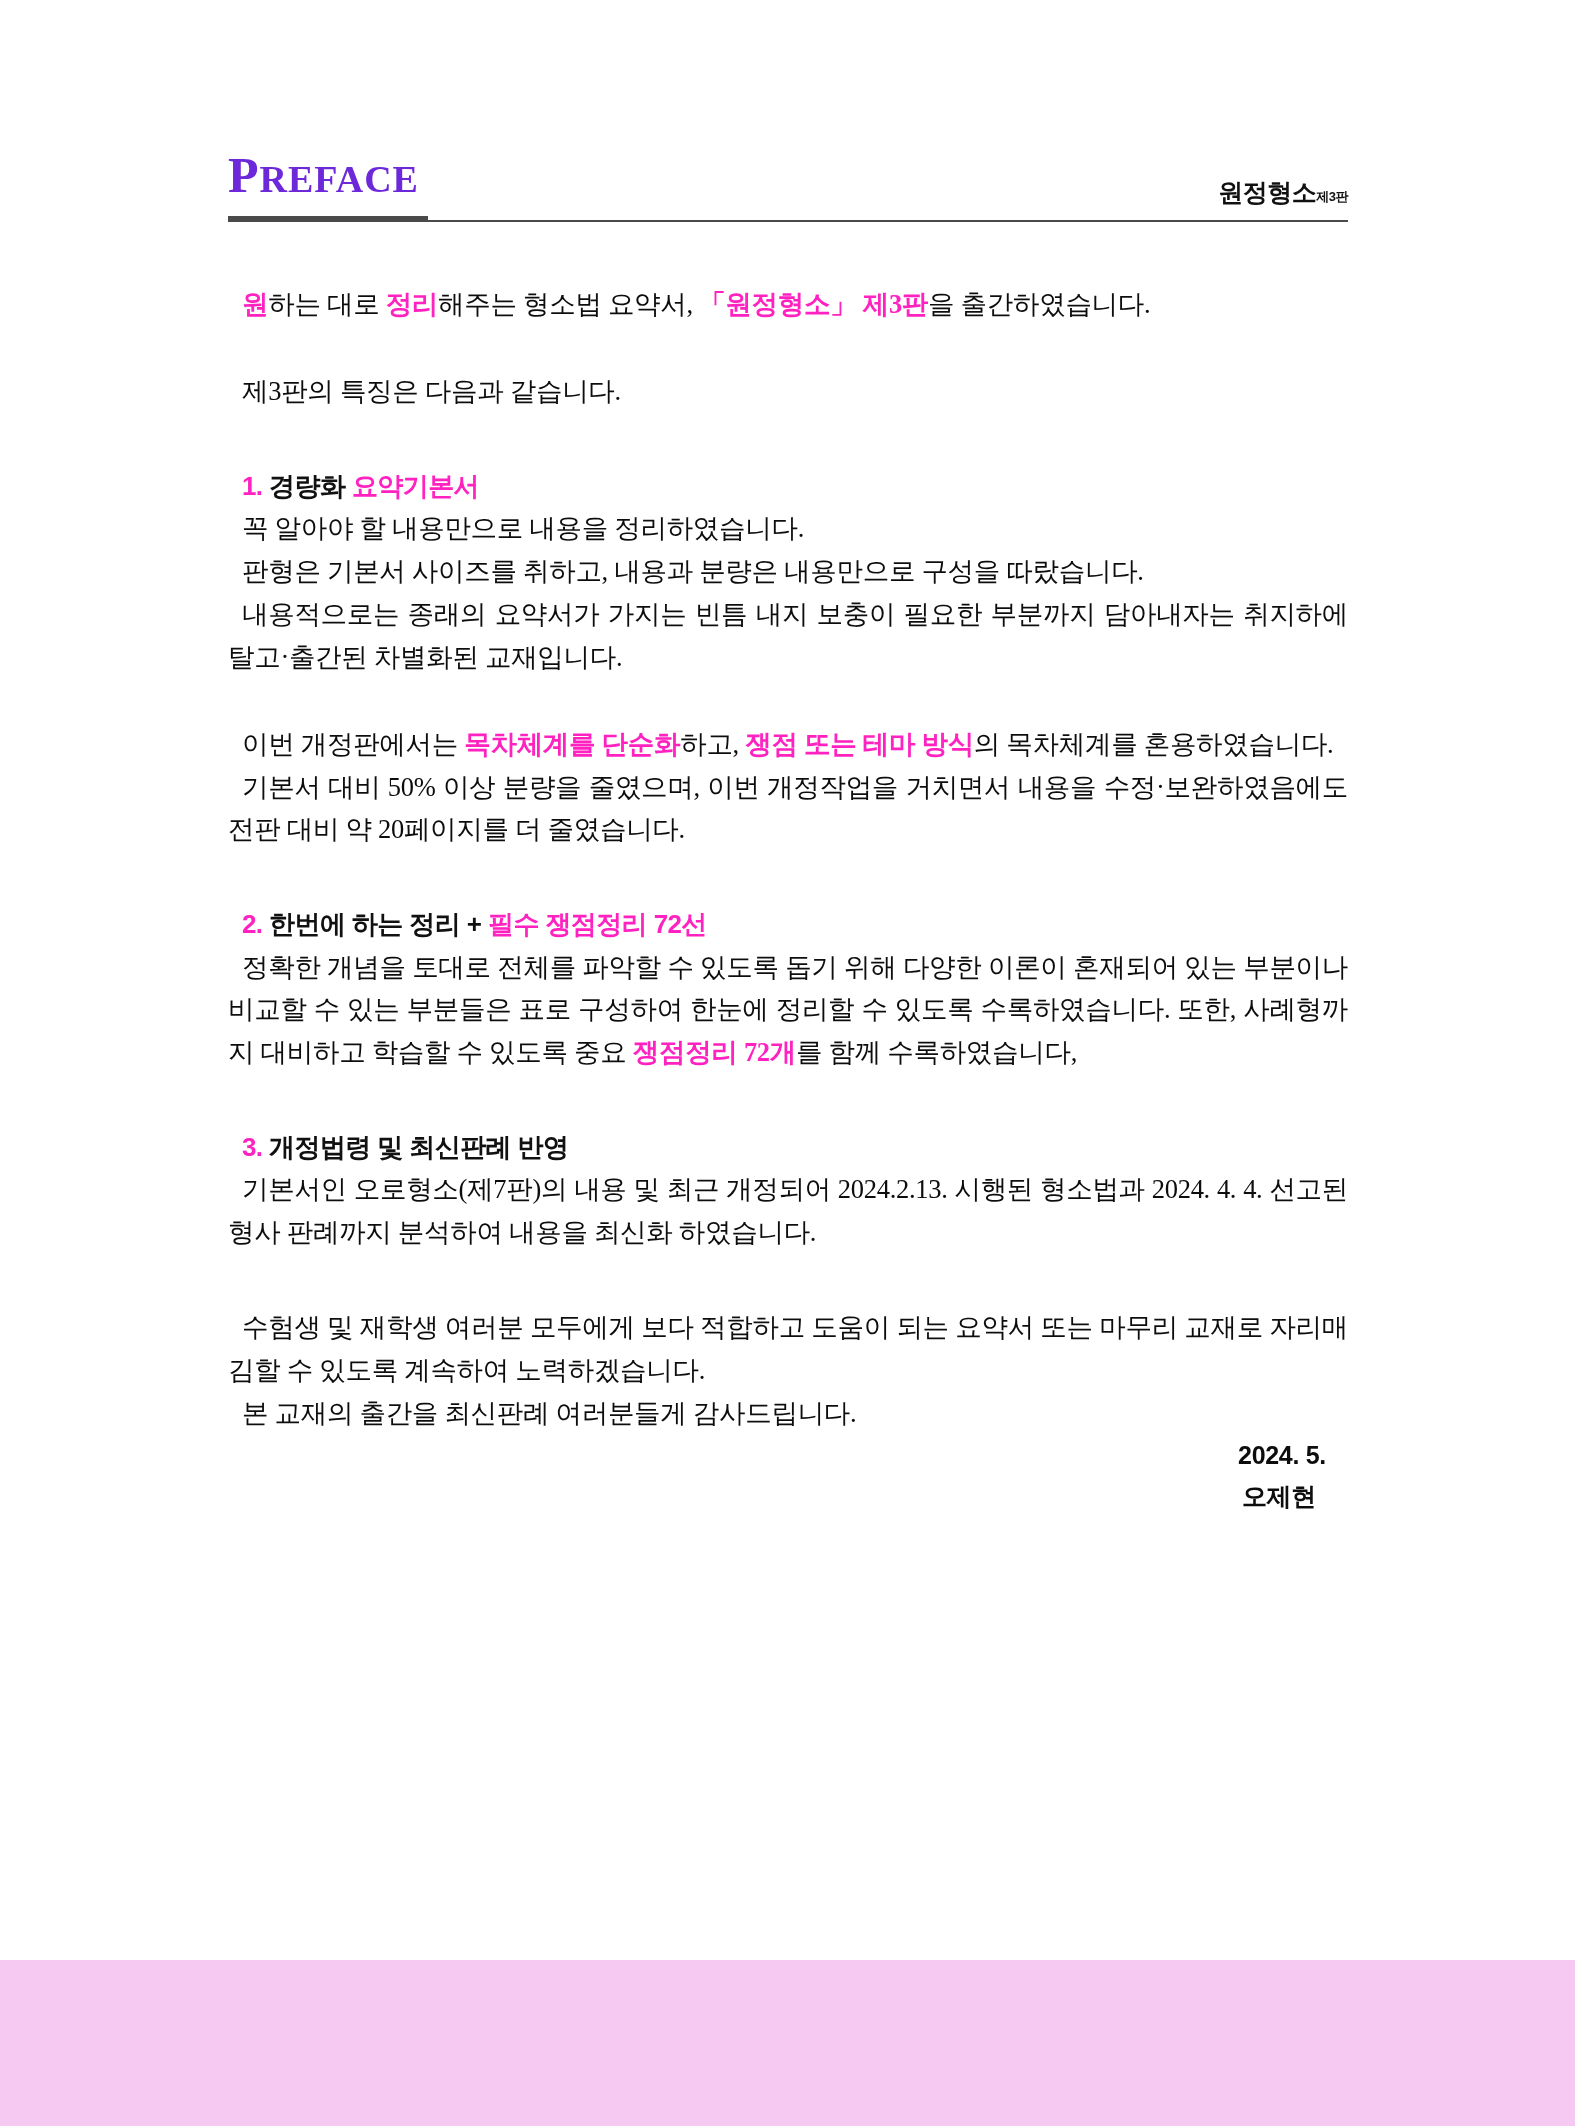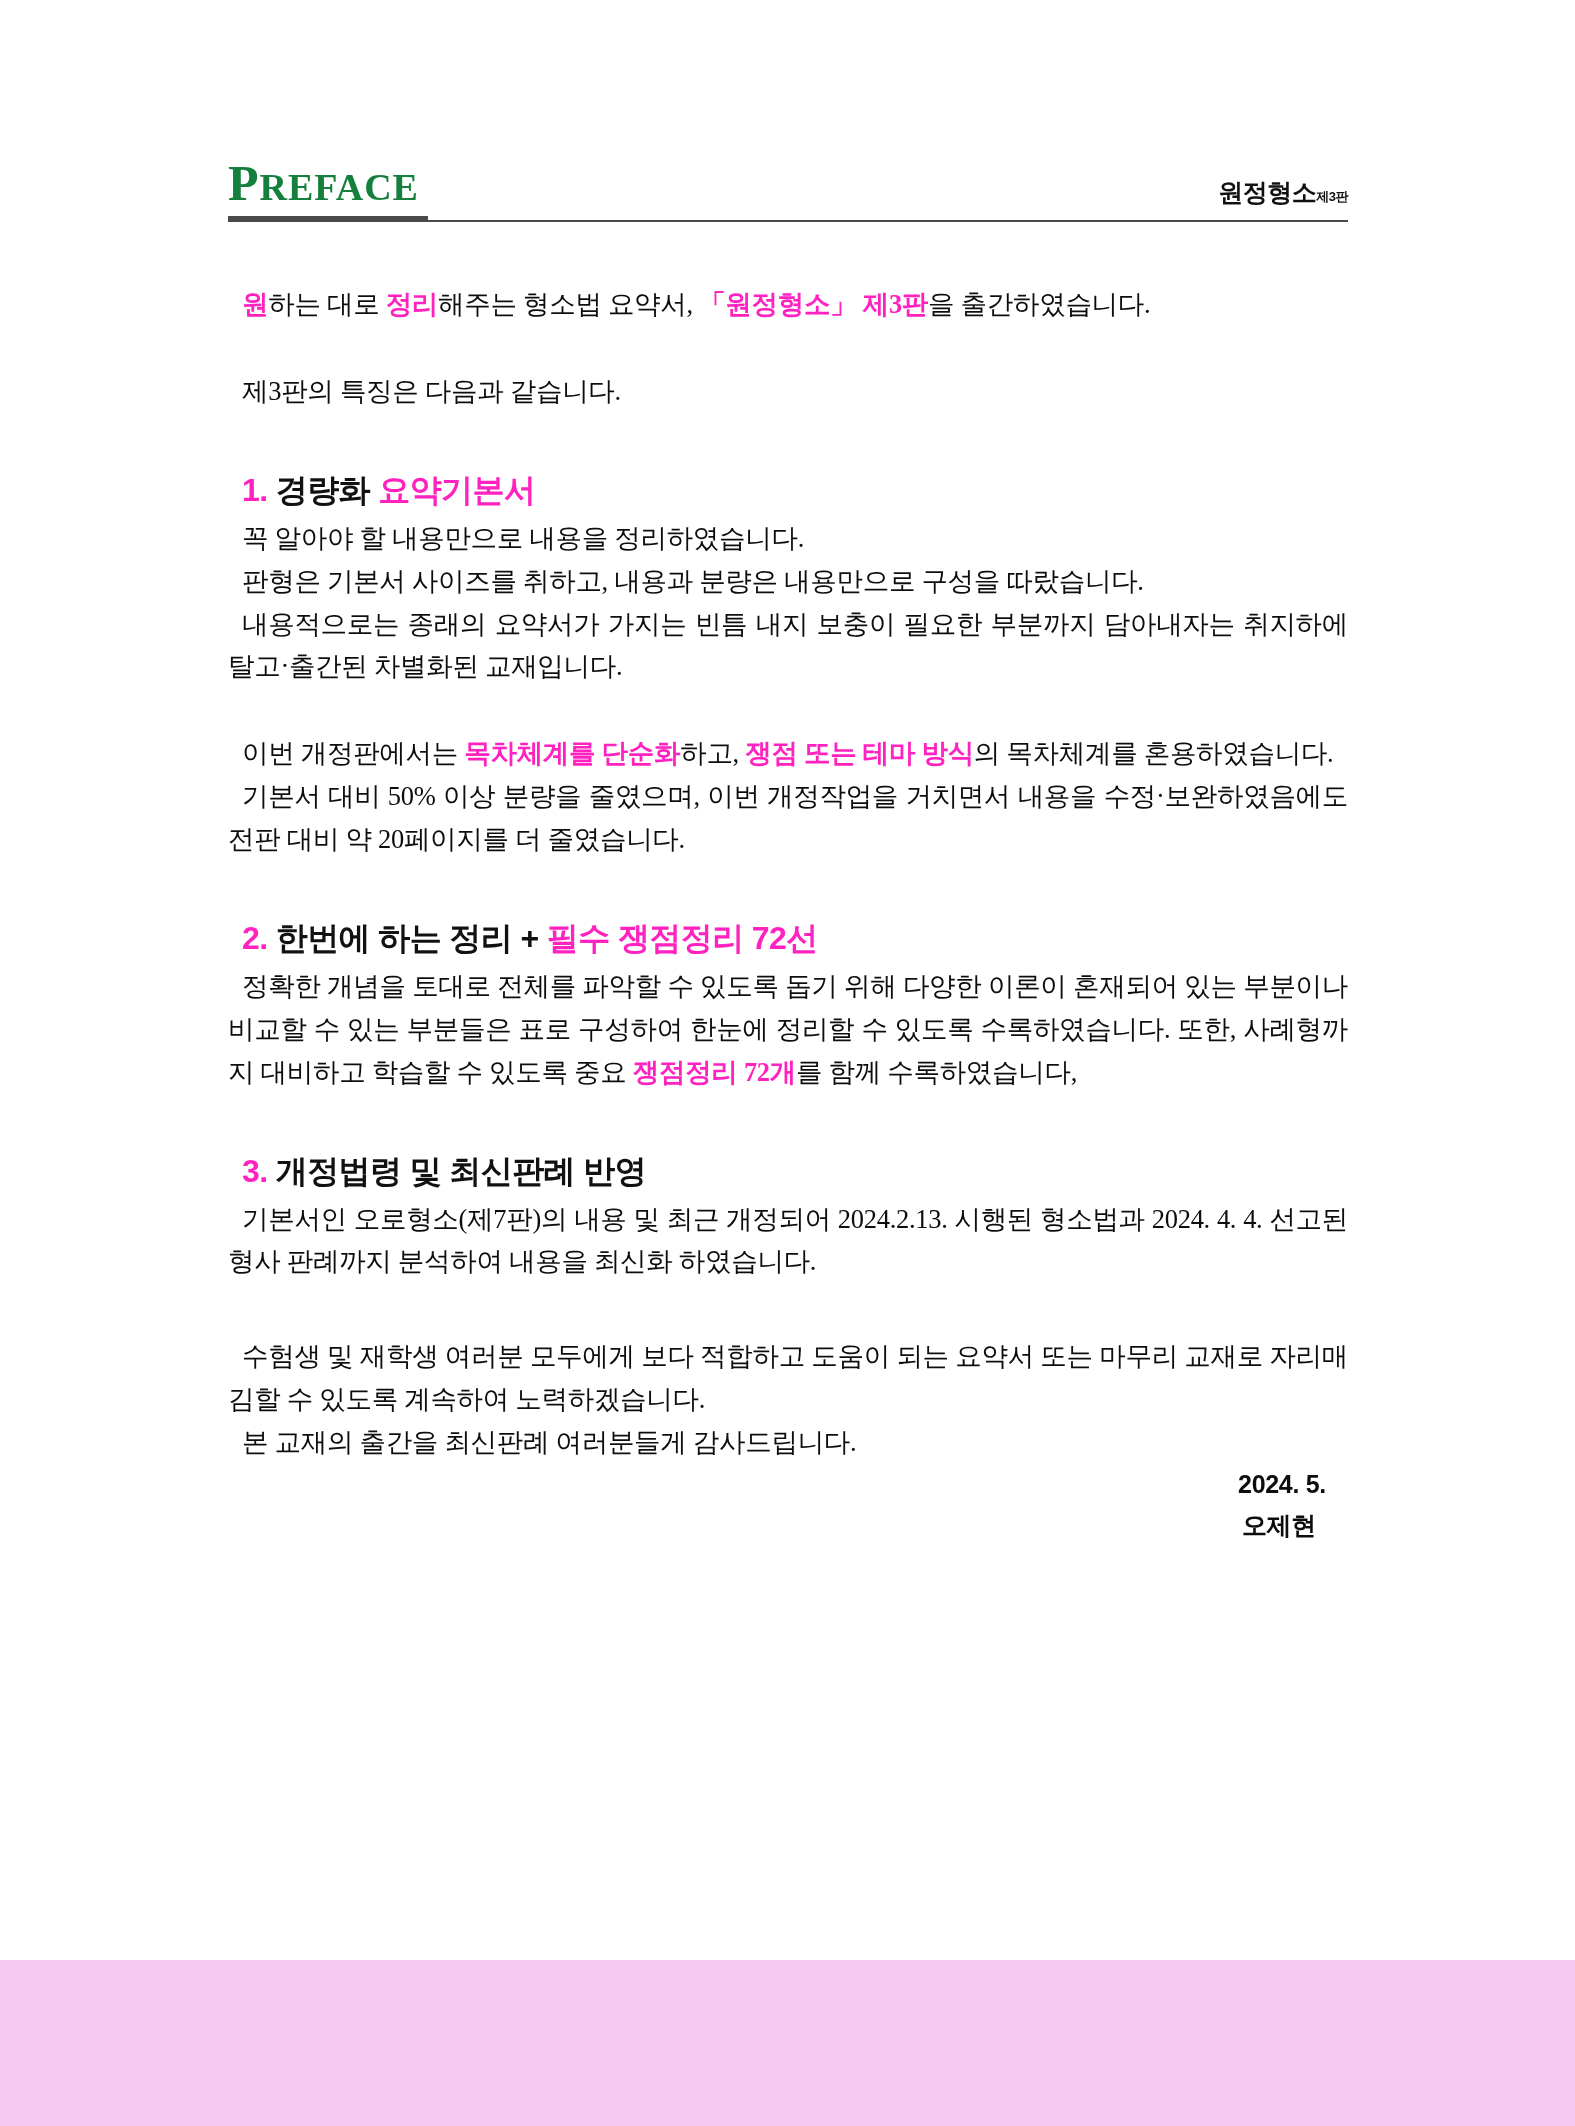--- a/index.html
+++ b/index.html
@@ -23,22 +23,22 @@
   .header {
     position: absolute;
     left: 228px;
     top: 150px;
     width: 1120px;
     height: 80px;
   }
   .preface-title {
     position: absolute;
     left: 0;
-    top: 8px;
-    color: #15803d;
+    top: 0;
+    color: #6d28d9;
     font-family: "Liberation Serif", serif;
     font-weight: bold;
     letter-spacing: 1px;
     line-height: 1;
   }
   .preface-title .cap {
     font-size: 50px;
   }
   .preface-title .rest {
     font-size: 38px;
@@ -92,21 +92,21 @@
   .gap-md { height: 44px; }
   .gap-lg { height: 52px; }
 
   .pink { color: #ff22c0; }
   .pink-b { color: #ff22c0; font-weight: bold; }
   .b { font-weight: bold; }
 
   .sec-head {
     font-family: "Liberation Sans", sans-serif;
     font-weight: bold;
-    font-size: 32px;
+    font-size: 26px;
     letter-spacing: -0.6px;
     text-indent: 14px;
   }
   .sec-head .num { color: #ff22c0; }
   .sec-head .blk { color: #111111; }
   .sec-head .pk { color: #ff22c0; }
 
   .sig-date {
     text-align: right;
     font-weight: bold;

